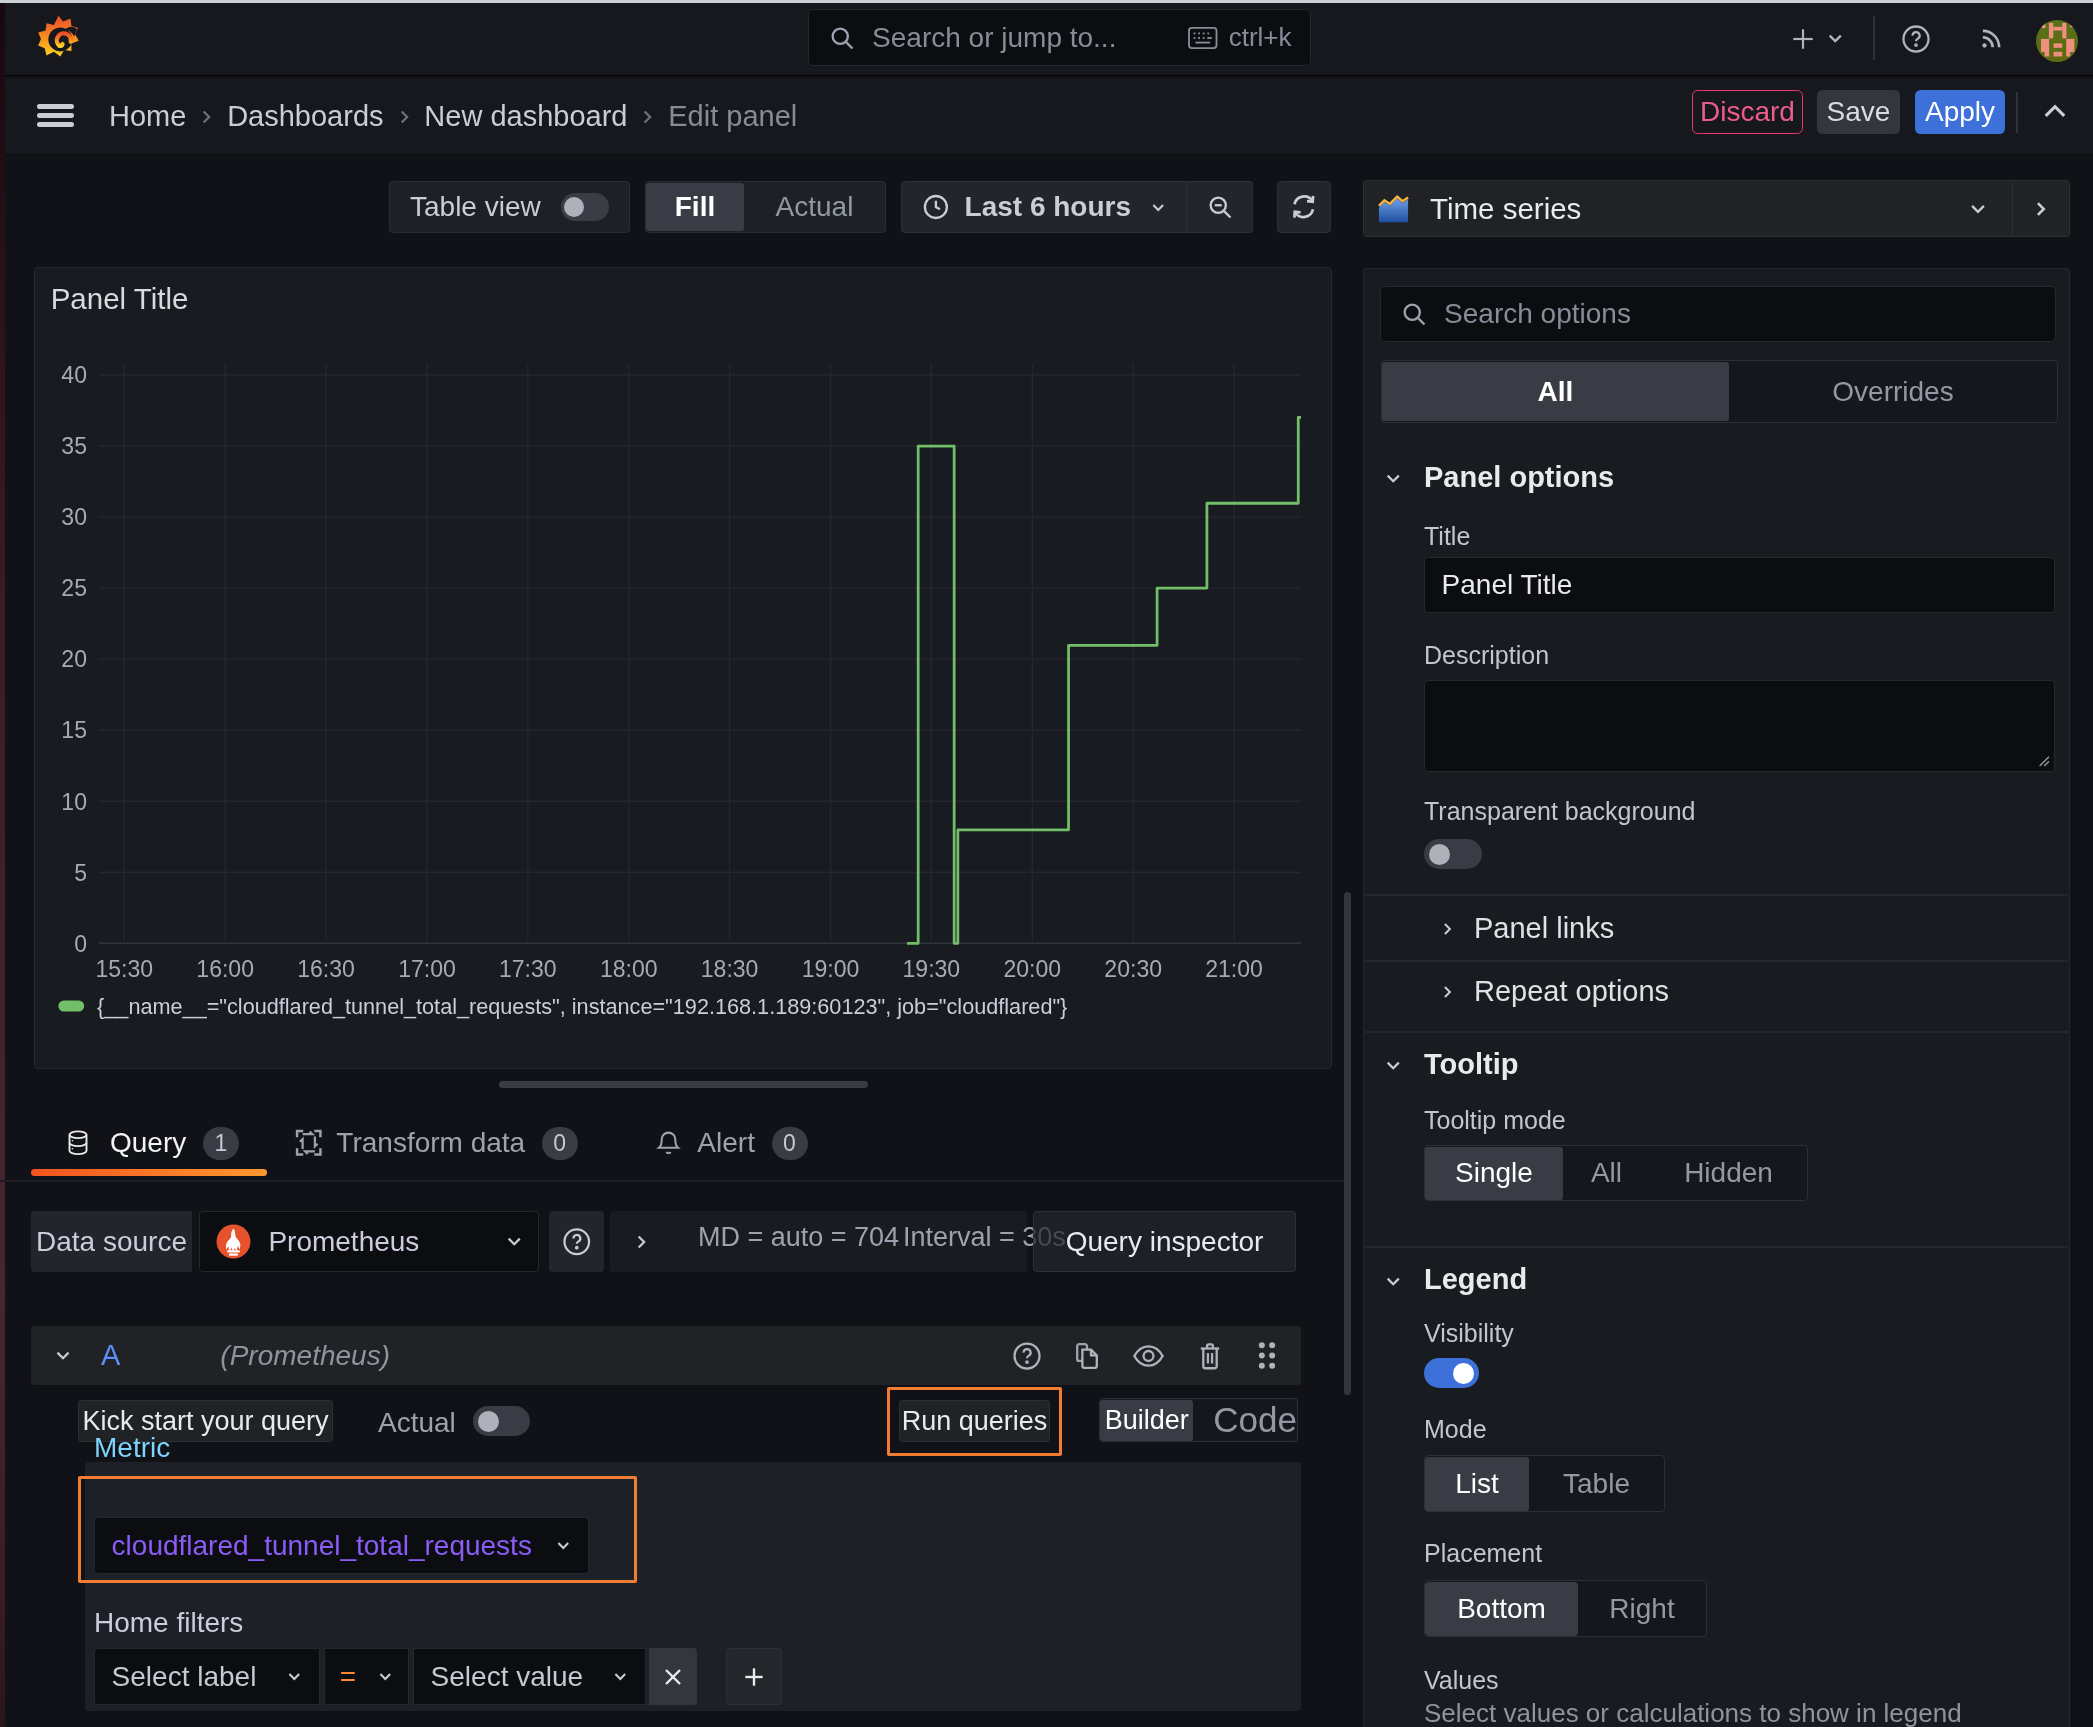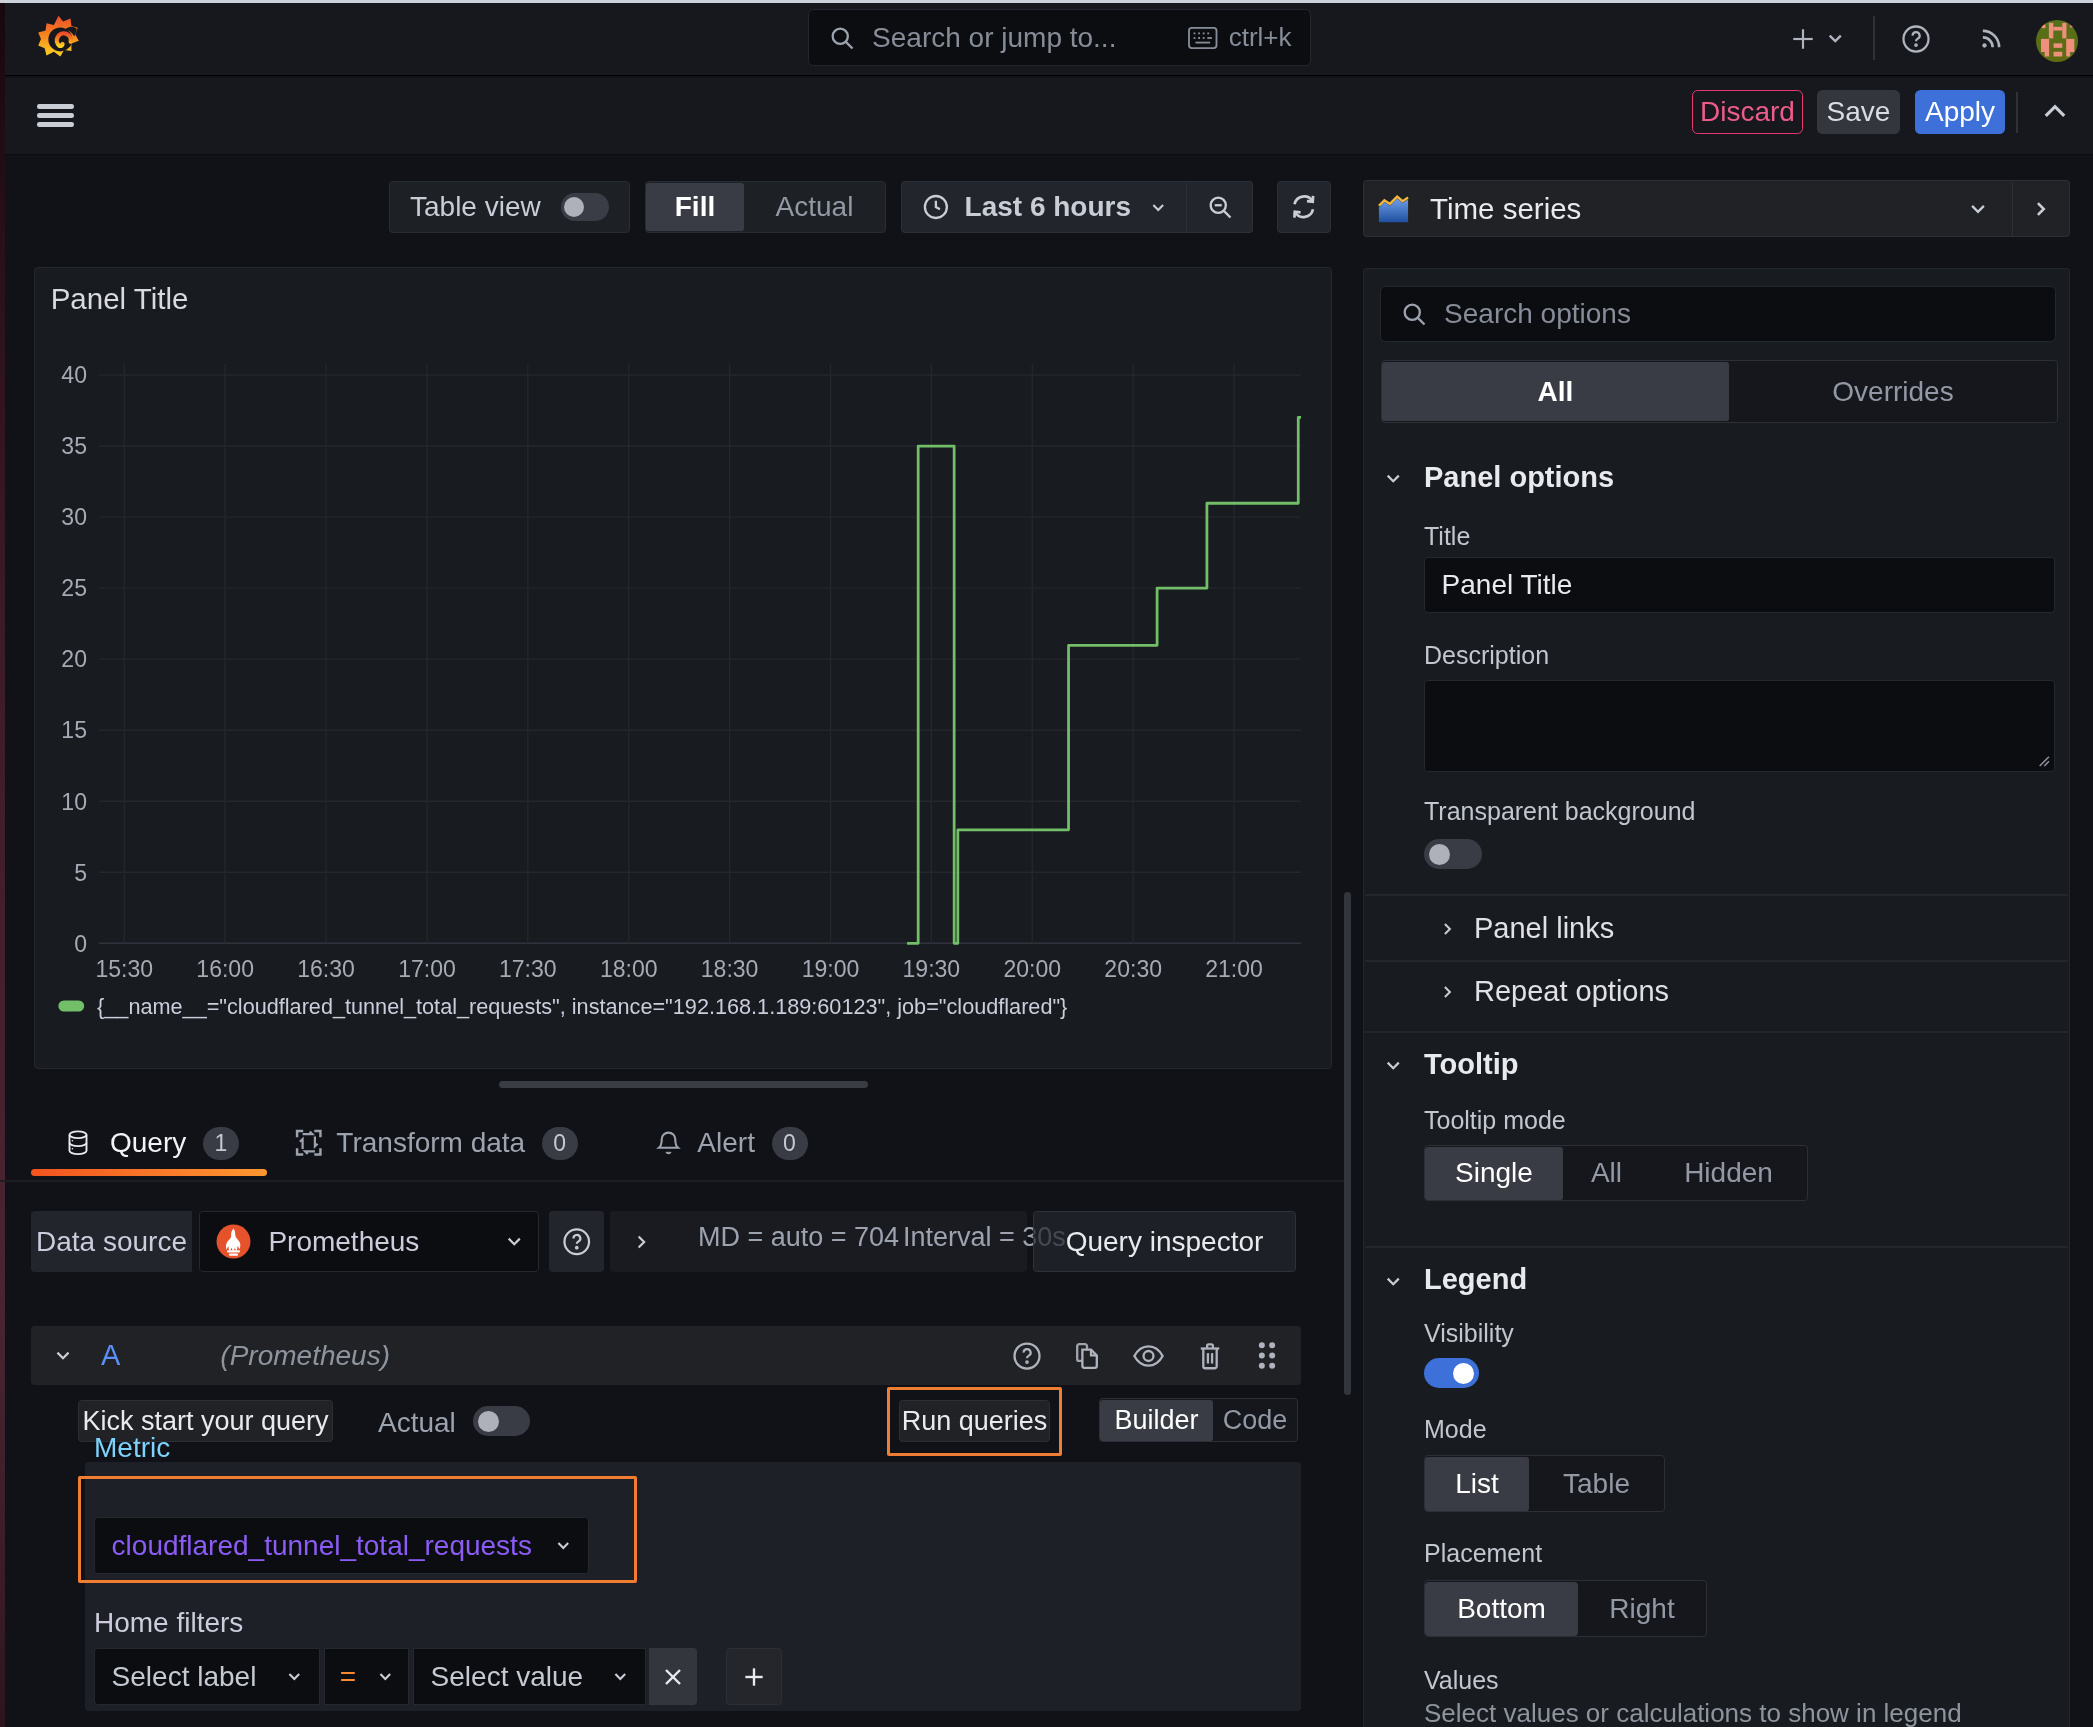--- a/index.html
+++ b/index.html
@@ -109,20 +109,35 @@
   </svg>
 
   <div id="hdr2" class="abs" style="left:4.6px;top:78px;width:2089px;height:77px;background:#17181e;border-bottom:1.8px solid #0b0c10;"></div>
 
   <div class="abs" style="left:37px;top:104px;width:37px;height:24px;">
     <div style="height:4.6px;border-radius:2.3px;background:#c9cdd6;"></div>
     <div style="height:4.6px;border-radius:2.3px;background:#c9cdd6;margin-top:4.6px;"></div>
     <div style="height:4.6px;border-radius:2.3px;background:#c9cdd6;margin-top:4.6px;"></div>
   </div>
 
+  <div class="abs row" style="left:109px;top:89px;height:55px;font-size:29px;color:#c9cdd6;">
+    <span>Home</span>
+    <svg style="margin:0 13px;" width="14.8" height="22" viewBox="0 0 16 24" fill="none" stroke="#6d727d" stroke-width="2.4">
+        <polyline points="5,6 11,12 5,18"></polyline>
+      </svg>
+    <span>Dashboards</span>
+    <svg style="margin:0 13px;" width="14.8" height="22" viewBox="0 0 16 24" fill="none" stroke="#6d727d" stroke-width="2.4">
+        <polyline points="5,6 11,12 5,18"></polyline>
+      </svg>
+    <span>New dashboard</span>
+    <svg style="margin:0 13px;" width="14.8" height="22" viewBox="0 0 16 24" fill="none" stroke="#6d727d" stroke-width="2.4">
+        <polyline points="5,6 11,12 5,18"></polyline>
+      </svg>
+    <span style="color:#868c97;">Edit panel</span>
+  </div>
 
   <div class="abs" style="left:1692px;top:90px;width:111px;height:44px;border:1.8px solid #e8386e;border-radius:5.5px;color:#ec5c88;font-size:28px;display:flex;align-items:center;justify-content:center;">Discard</div>
   <div class="abs" style="left:1817px;top:90px;width:83px;height:44px;background:#33363d;border-radius:5.5px;color:#dadce2;font-size:28px;display:flex;align-items:center;justify-content:center;">Save</div>
   <div class="abs" style="left:1915px;top:90px;width:90px;height:44px;background:#3d71d9;border-radius:5.5px;color:#ffffff;font-size:28px;display:flex;align-items:center;justify-content:center;">Apply</div>
   <div class="abs" style="left:2016px;top:92px;width:1.8px;height:41px;background:#30323a;"></div>
   <svg class="abs" style="left:2042px;top:102px;" width="26" height="18.5" viewBox="0 0 28 20" fill="none" stroke="#c9cdd6" stroke-width="3.4">
       <polyline points="4,15 14,5 24,15"></polyline>
     </svg>
 
   <div class="abs row" style="left:389px;top:181px;width:241px;height:52px;border:1.8px solid #292c33;border-radius:3.7px;padding:0 20px;background:#1d2025;">
@@ -344,21 +359,21 @@
     <span style="position:absolute;left:4.6px;top:4.6px;width:21px;height:21px;border-radius:50%;background:#aeb1ba;"></span>
   </span>
 
   <div class="abs" style="left:887px;top:1387px;width:175px;height:69px;border:3.7px solid #ef7d32;border-radius:1.8px;"></div>
   <div class="abs row" style="left:899px;top:1400px;width:151px;height:42px;background:#202226;border:1.8px solid #2c3036;border-radius:3.7px;justify-content:center;">
     <span style="font-size:27px;color:#e8eaee;">Run queries</span>
   </div>
 
   <div class="abs row" style="left:1099px;top:1398px;width:199px;height:44px;border:1.8px solid #2c3036;border-radius:3.7px;background:#16171d;overflow:hidden;">
     <span style="width:113px;height:41px;background:#393c44;color:#fff;font-size:27px;display:flex;align-items:center;justify-content:center;border-radius:2.8px;">Builder</span>
-    <span style="flex:1;color:#9299a5;font-size:27px;display:flex;align-items:center;justify-content:center;">Code</span>
+    <span style="flex:1;color:#9299a5;font-size:35px;display:flex;align-items:center;justify-content:center;padding-left:20px;">Code</span>
   </div>
 
   <div class="abs" style="left:85px;top:1462px;width:1216px;height:249px;background:#1d2026;border-radius:3.7px;"></div>
   <span class="abs" style="left:94px;top:1412px;font-size:28px;color:#7dd3fc;margin-top:20px;">Metric</span>
   <div class="abs row" style="left:94px;top:1517px;width:495px;height:57px;background:#0c0d11;border:1.8px solid #26282f;border-radius:3.7px;padding:0 16.6px;">
     <span style="font-size:28px;color:#8b5cf6;">cloudflared_tunnel_total_requests</span>
     <svg style="margin-left:auto;" width="16.6" height="13" viewBox="0 0 20 16" fill="none" stroke="#c9cdd6" stroke-width="2.6">
         <polyline points="4,5 10,11 16,5"></polyline>
       </svg>
   </div>

